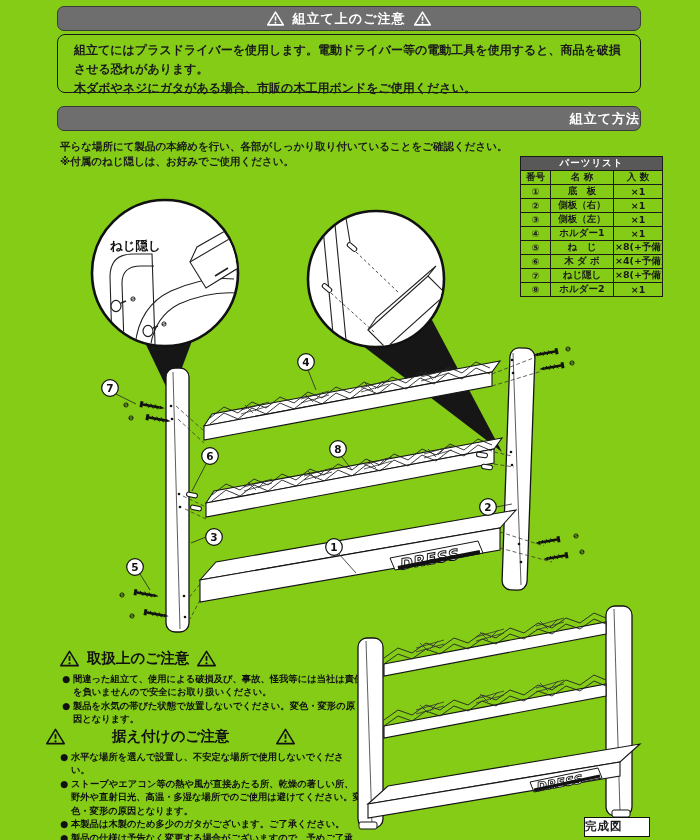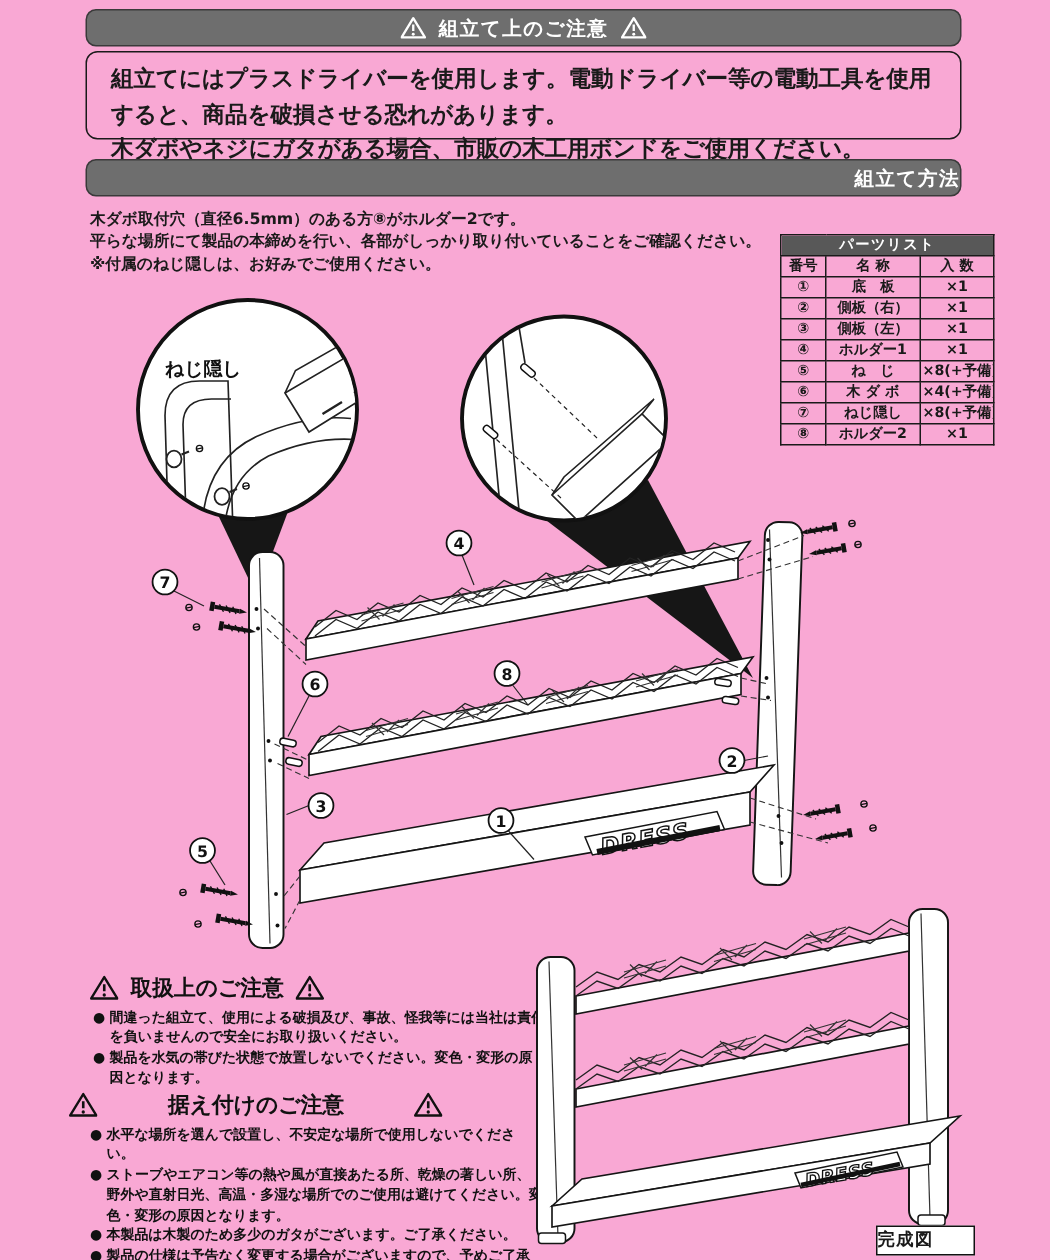--- a/index.html
+++ b/index.html
@@ -1,23 +1,23 @@
 <!DOCTYPE html>
 <html><head>
 <meta charset="utf-8">
 <style>
   html,body{margin:0;padding:0;background:#f2f2f2;}
   *{box-sizing:border-box;font-family:"DejaVu Sans",sans-serif;}
-  #page{position:relative;width:700px;height:840px;background:#f9a8d4;margin:0 auto;overflow:hidden;color:#1a1a1a;}
+  #page{position:relative;width:700px;height:840px;background:#84cc16;margin:0 auto;overflow:hidden;color:#1a1a1a;}
   .banner{position:absolute;left:57px;width:584px;height:25px;background:#6e6e6e;border:1.5px solid #3a3a3a;
     border-radius:7px;color:#fff;display:flex;align-items:center;justify-content:center;gap:9px;
     font-weight:700;font-size:13px;letter-spacing:1px;}
   .warn{flex:0 0 auto;}
   .caution-box{position:absolute;left:57px;top:34px;width:584px;height:59px;border:1.6px solid #1a1a1a;
-    border-radius:8px;padding:6px 16px;font-size:15px;font-weight:700;line-height:1.58;}
+    border-radius:8px;padding:6px 16px;font-size:12px;font-weight:700;line-height:1.58;}
   .intro{position:absolute;left:60px;top:139px;width:470px;font-size:10.5px;font-weight:700;line-height:1.45;}
   table.parts{position:absolute;left:480px;top:156px;width:142px;border-collapse:collapse;
     font-size:9.5px;font-weight:700;table-layout:fixed;margin-left:40px;}
   table.parts th,table.parts td{border:1.2px solid #1a1a1a;padding:0 1px;height:13.5px;text-align:center;
     white-space:nowrap;overflow:hidden;}
   table.parts .title-row th{background:#585858;color:#fff;font-size:9.5px;letter-spacing:1px;}
   .col-no{width:30px;} .col-name{width:63px;} .col-qty{width:49px;}
   svg.diagram{position:absolute;left:0;top:192px;}
   svg.done-fig{position:absolute;left:350px;top:598px;}
   .note-head{position:absolute;display:flex;align-items:center;gap:8px;font-size:14.5px;font-weight:800;color:#111;}
@@ -50,21 +50,20 @@
   <div class="caution-box">
     <div>組立てにはプラスドライバーを使用します。電動ドライバー等の電動工具を使用すると、商品を破損させる恐れがあります。</div>
     <div>木ダボやネジにガタがある場合、市販の木工用ボンドをご使用ください。</div>
   </div>
 
   <div class="banner" style="top:106px;justify-content:flex-end;">
     <span>組立て方法</span>
   </div>
 
   <div class="intro">
-    <div>木ダボ取付穴（直径6.5mm）のある方⑧がホルダー2です。</div>
     <div>平らな場所にて製品の本締めを行い、各部がしっかり取り付いていることをご確認ください。</div>
     <div>※付属のねじ隠しは、お好みでご使用ください。</div>
   </div>
 
   <table class="parts">
     <colgroup>
         <col class="col-no">
         <col class="col-name">
         <col class="col-qty">
       </colgroup>

